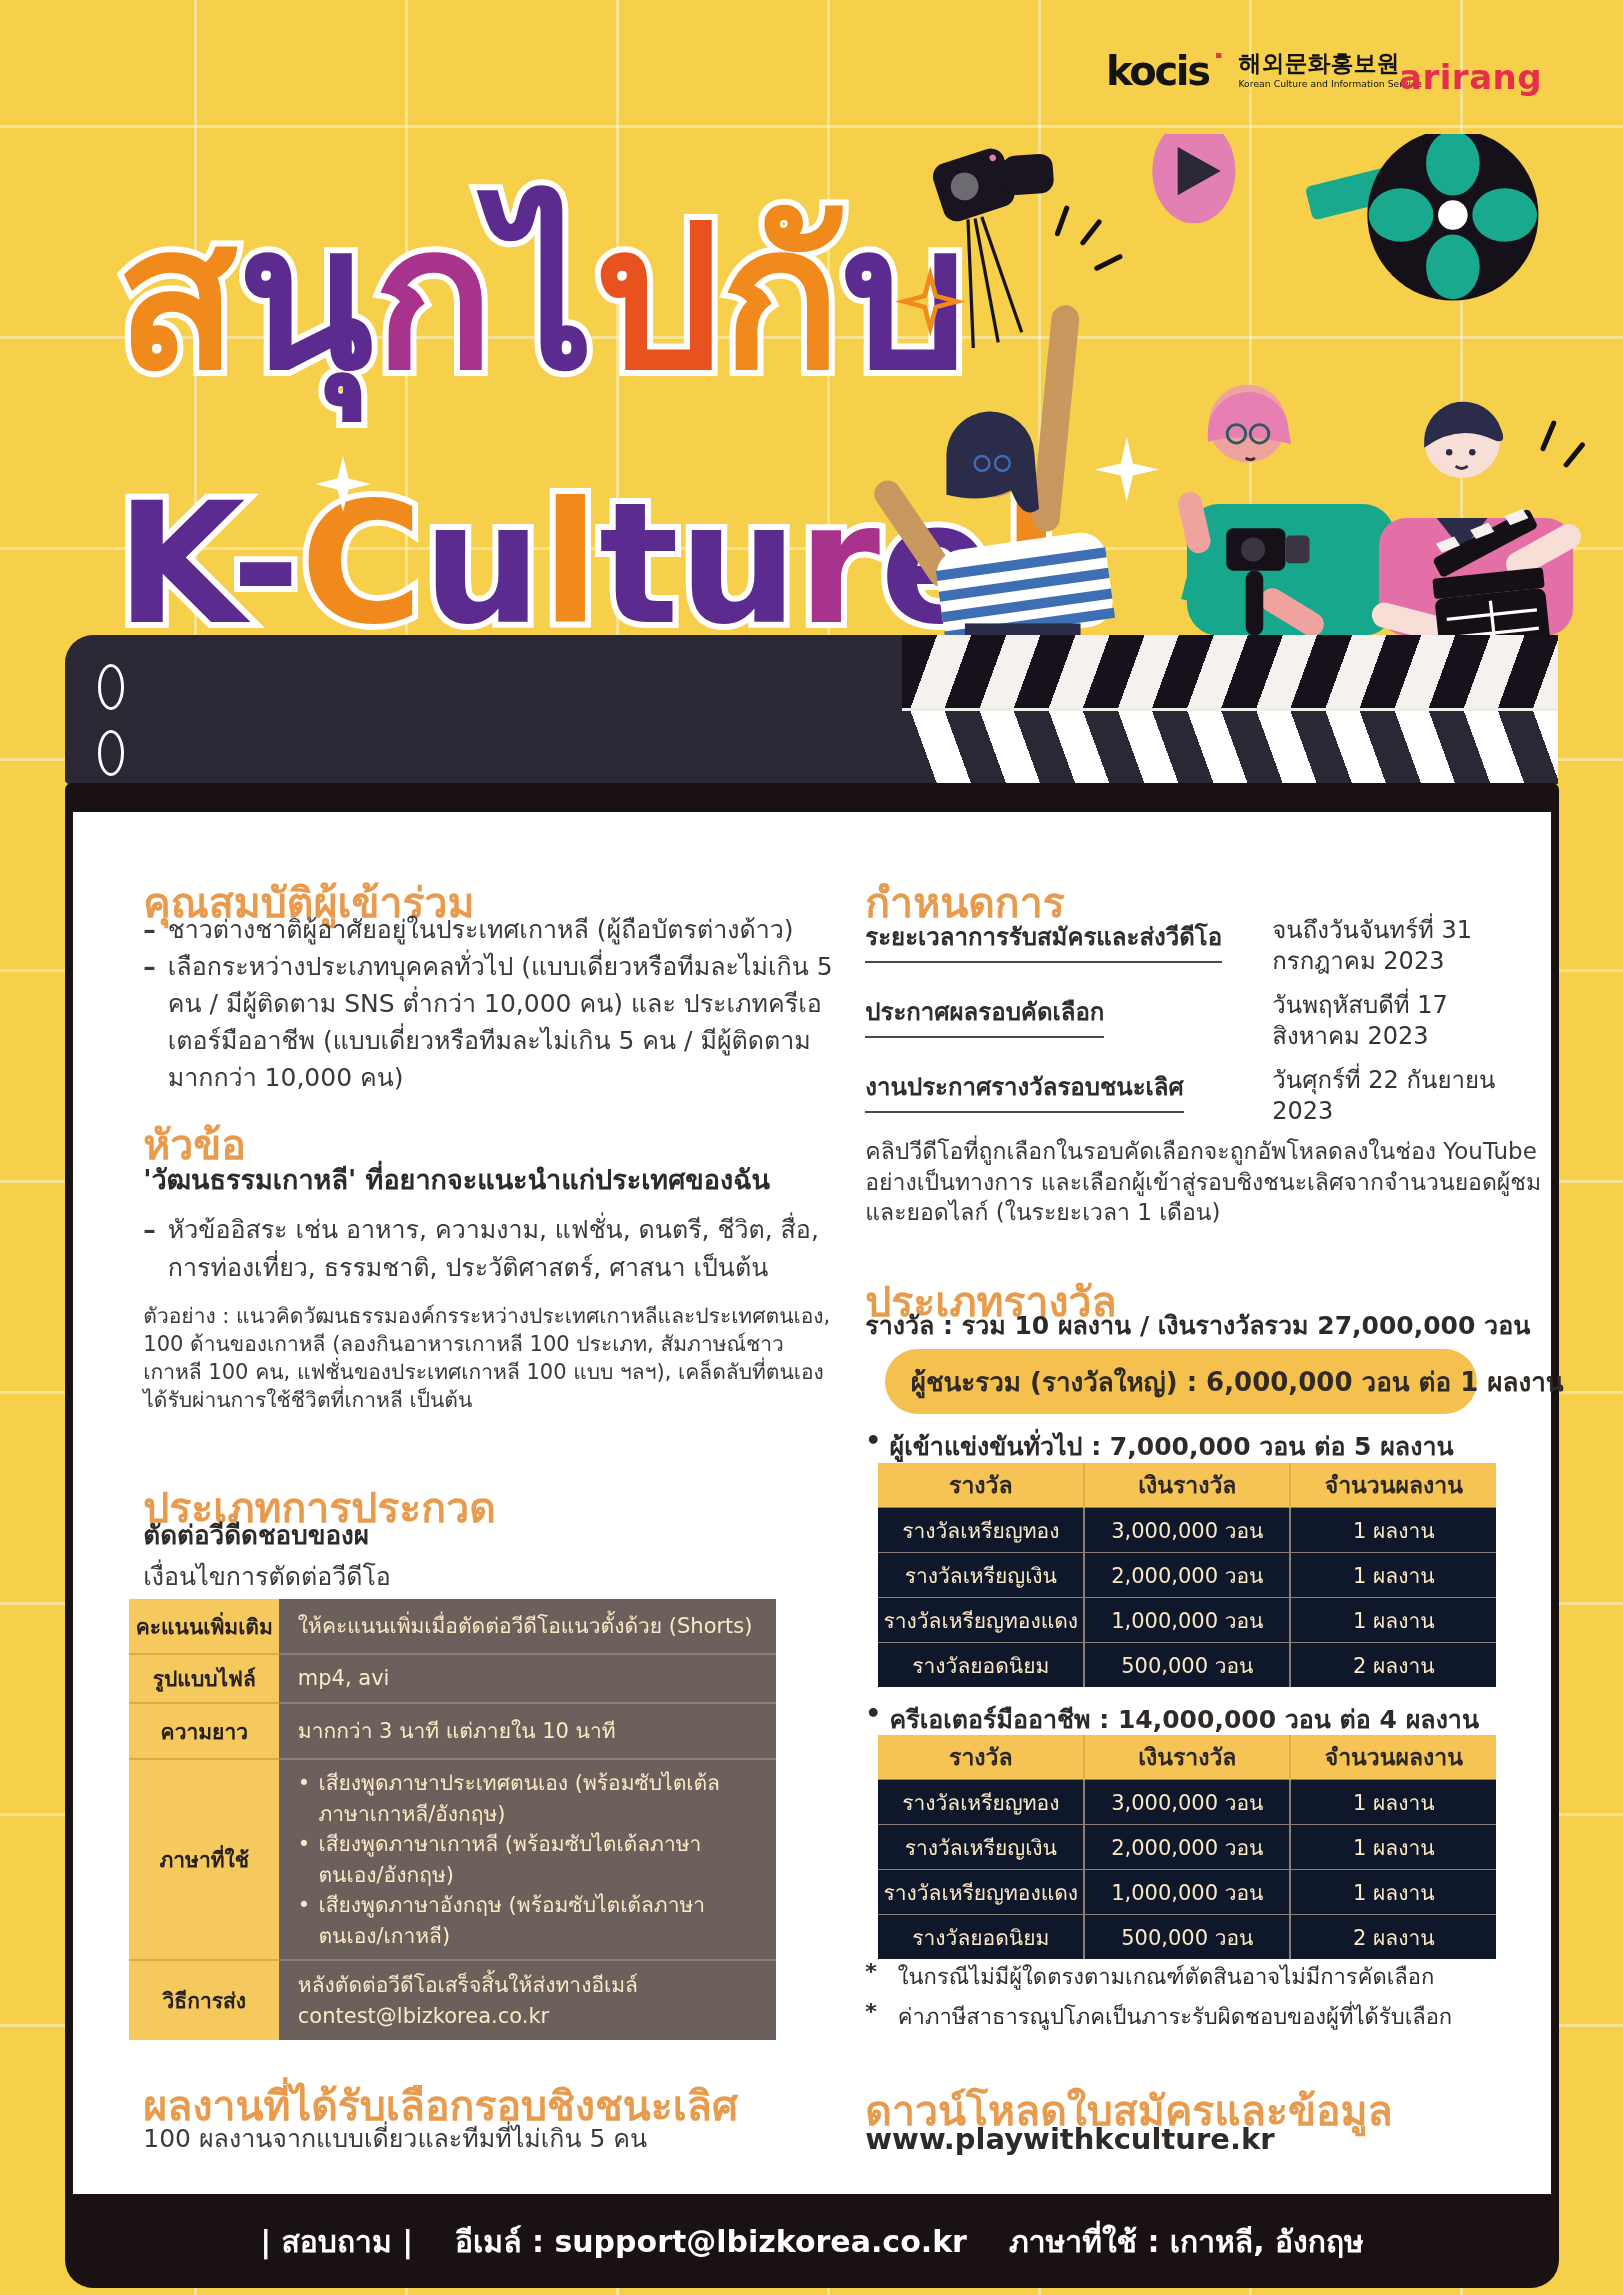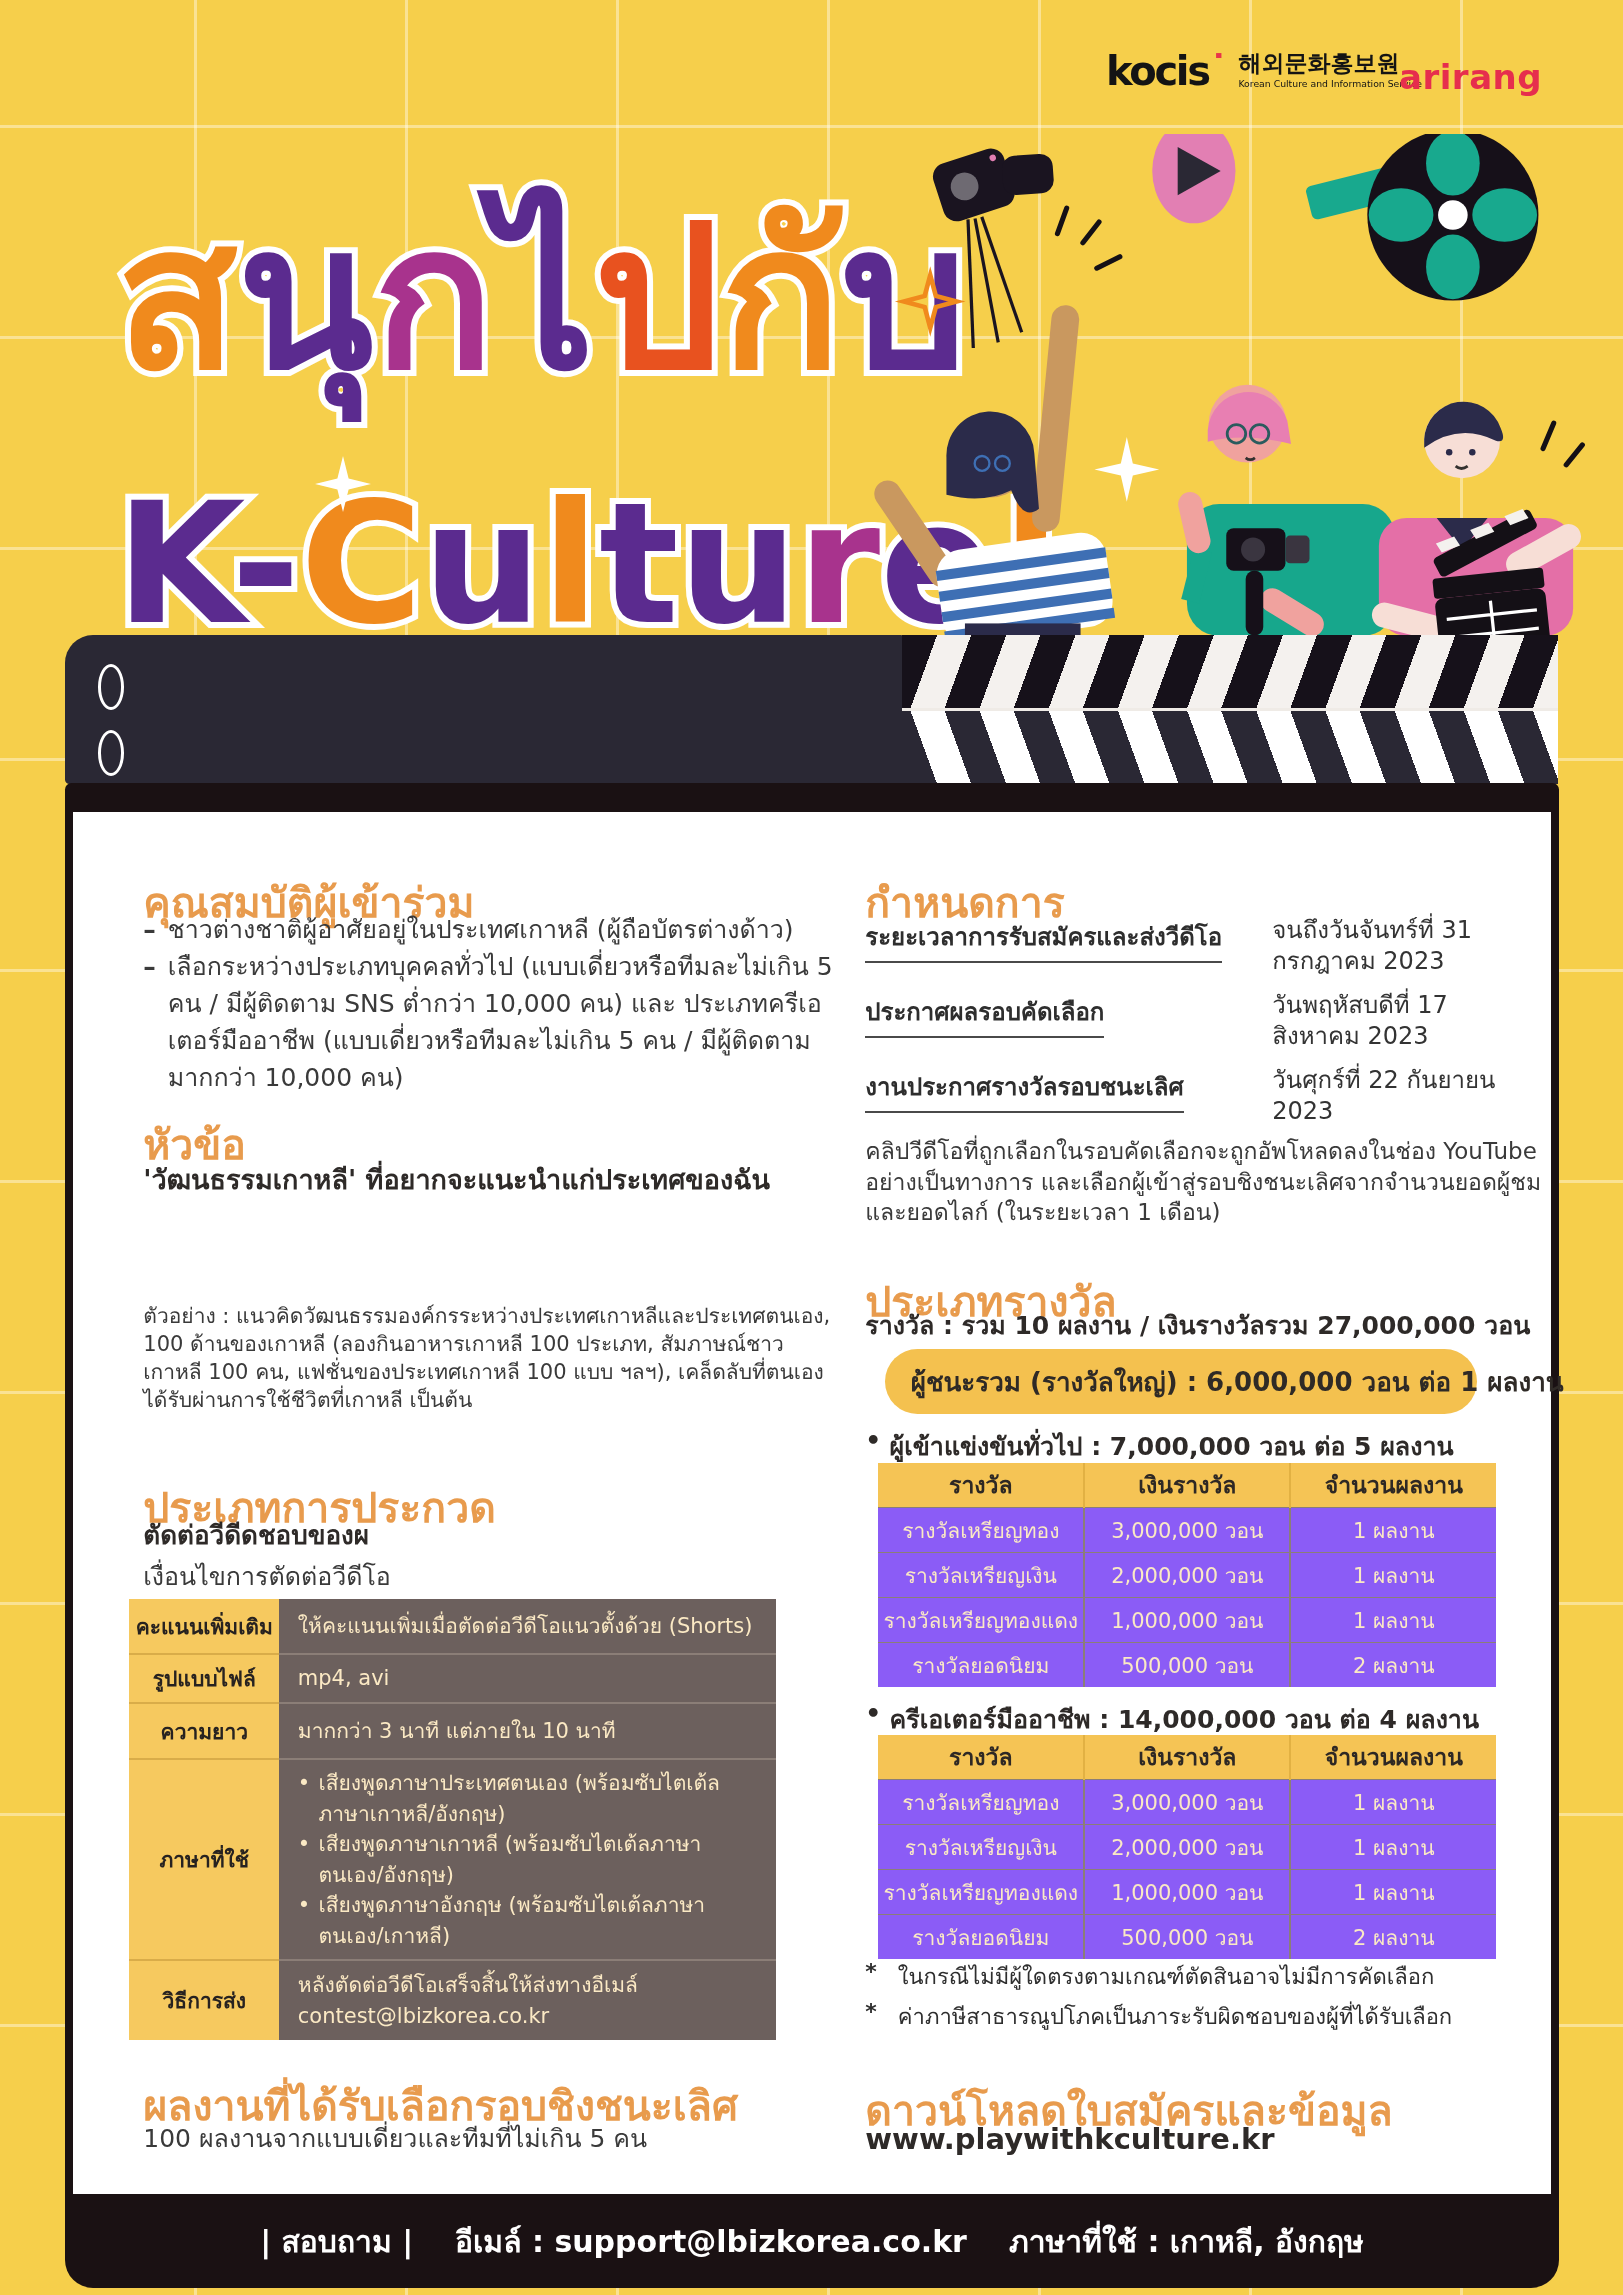--- a/index.html
+++ b/index.html
@@ -61,21 +61,21 @@
   .spec-table{border-collapse:collapse;width:647px;table-layout:fixed;}
   .spec-table td{vertical-align:middle;}
   .spec-label{background:#F6C95F;color:#272220;font-weight:700;font-size:21px;text-align:center;border-top:2.3px solid #D9AC49;}
   .spec-value{background:#6C605D;color:#FBE9C4;font-size:21px;padding:8.3px 18.5px;border-top:2.3px solid #8B7E77;line-height:1.45;}
   .spec-table tr:first-child td{border-top:none;}
   .bullet-line{display:flex;gap:8.3px;}
   .bullet-line::before{content:"•";flex:none;}
   
   .prize-table{border-collapse:collapse;width:618px;table-layout:fixed;}
   .prize-table th{background:#F5C455;color:#2E2824;font-weight:700;font-size:23px;height:42px;border-left:2.3px solid #E2B143;}
-  .prize-table td{background:#8b5cf6;color:#FBE9C4;font-size:21px;text-align:center;height:42px;border-left:2.3px solid #8B7E77;border-top:1.9px solid #8B7E77;}
+  .prize-table td{background:#0f172a;color:#FBE9C4;font-size:21px;text-align:center;height:42px;border-left:2.3px solid #8B7E77;border-top:1.9px solid #8B7E77;}
   .prize-table th:first-child,.prize-table td:first-child{border-left:none;}
   .pill{
     background:#F4C14F;border-radius:33px;height:65px;display:flex;align-items:center;
     padding:0 25.4px;font-weight:700;font-size:26px;color:#2F2A26;white-space:nowrap;
   }
   .star-note{display:flex;gap:21px;font-size:22px;color:#2E2E2E;}
   .star-note::before{content:"*";font-weight:700;flex:none;}
   .sched-label{font-weight:700;font-size:24px;color:#2E2E2E;border-bottom:2.8px solid #4A4A4A;padding-bottom:4.6px;display:inline-block;white-space:nowrap;}
   .sched-value{font-size:24px;line-height:31px;color:#333;}
   
@@ -224,20 +224,23 @@
       <div class="dash-item">
           <span>ชาวต่างชาติผู้อาศัยอยู่ในประเทศเกาหลี (ผู้ถือบัตรต่างด้าว)</span>
         </div>
       <div class="dash-item">
           <span>เลือกระหว่างประเภทบุคคลทั่วไป (แบบเดี่ยวหรือทีมละไม่เกิน 5 คน / มีผู้ติดตาม SNS ต่ำกว่า 10,000 คน) และ ประเภทครีเอเตอร์มืออาชีพ (แบบเดี่ยวหรือทีมละไม่เกิน 5 คน / มีผู้ติดตามมากกว่า 10,000 คน)</span>
         </div>
     </div>
 
     <h2 class="abs h2sec" style="left:70px;top:278px;">หัวข้อ</h2>
     <div class="abs boldline" style="left:70px;top:346px;width:703px;font-size:27px;">'วัฒนธรรมเกาหลี' ที่อยากจะแนะนำแก่ประเทศของฉัน</div>
+    <div class="abs dash-item" style="left:70px;top:399px;width:685px;line-height:38px;">
+        <span>หัวข้ออิสระ เช่น อาหาร, ความงาม, แฟชั่น, ดนตรี, ชีวิต, สื่อ, การท่องเที่ยว, ธรรมชาติ, ประวัติศาสตร์, ศาสนา เป็นต้น</span>
+      </div>
     <div class="abs note-small" style="left:70px;top:490px;width:694px;">ตัวอย่าง : แนวคิดวัฒนธรรมองค์กรระหว่างประเทศเกาหลีและประเทศตนเอง, 100 ด้านของเกาหลี (ลองกินอาหารเกาหลี 100 ประเภท, สัมภาษณ์ชาวเกาหลี 100 คน, แฟชั่นของประเทศเกาหลี 100 แบบ ฯลฯ), เคล็ดลับที่ตนเองได้รับผ่านการใช้ชีวิตที่เกาหลี เป็นต้น</div>
 
     <h2 class="abs h2sec" style="left:70px;top:641px;">ประเภทการประกวด</h2>
     <div class="abs boldline" style="left:70px;top:702px;font-size:26px;">ตัดต่อวีดีดชอบของผ</div>
     <div class="abs body-txt" style="left:70px;top:744px;font-size:25px;">เงื่อนไขการตัดต่อวีดีโอ</div>
 
     <table class="abs spec-table" style="left:56px;top:787px;">
       <colgroup>
           <col style="width:150px">
           <col>

